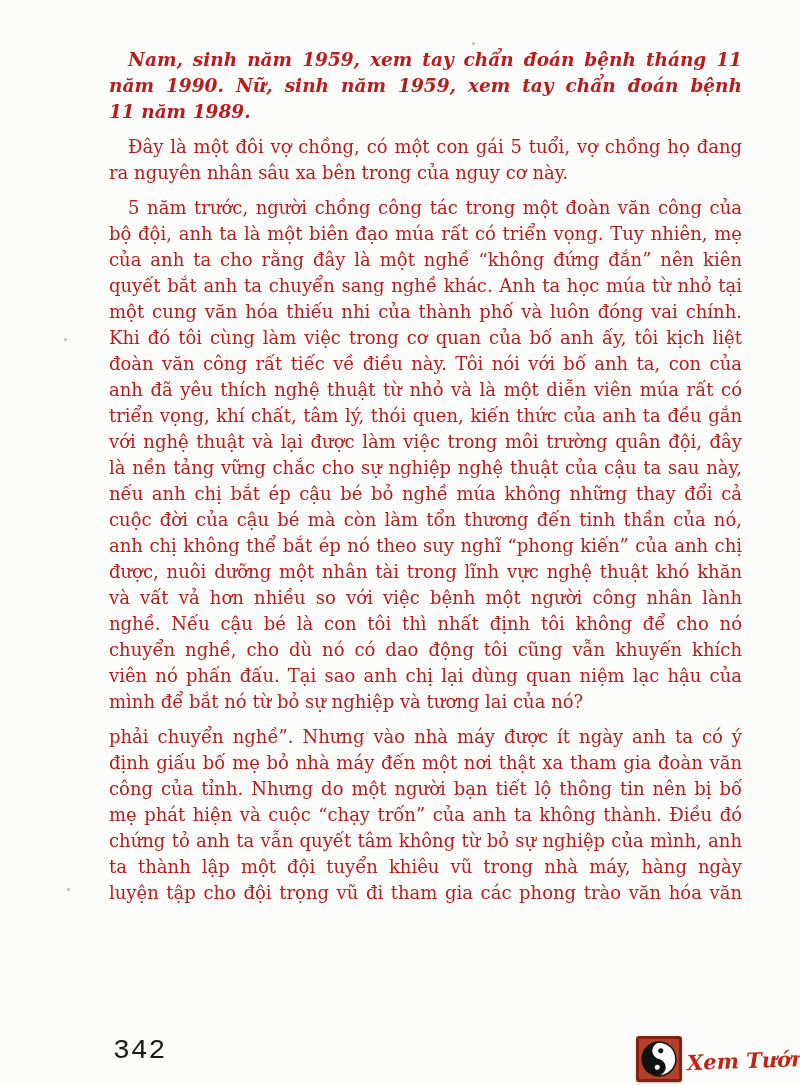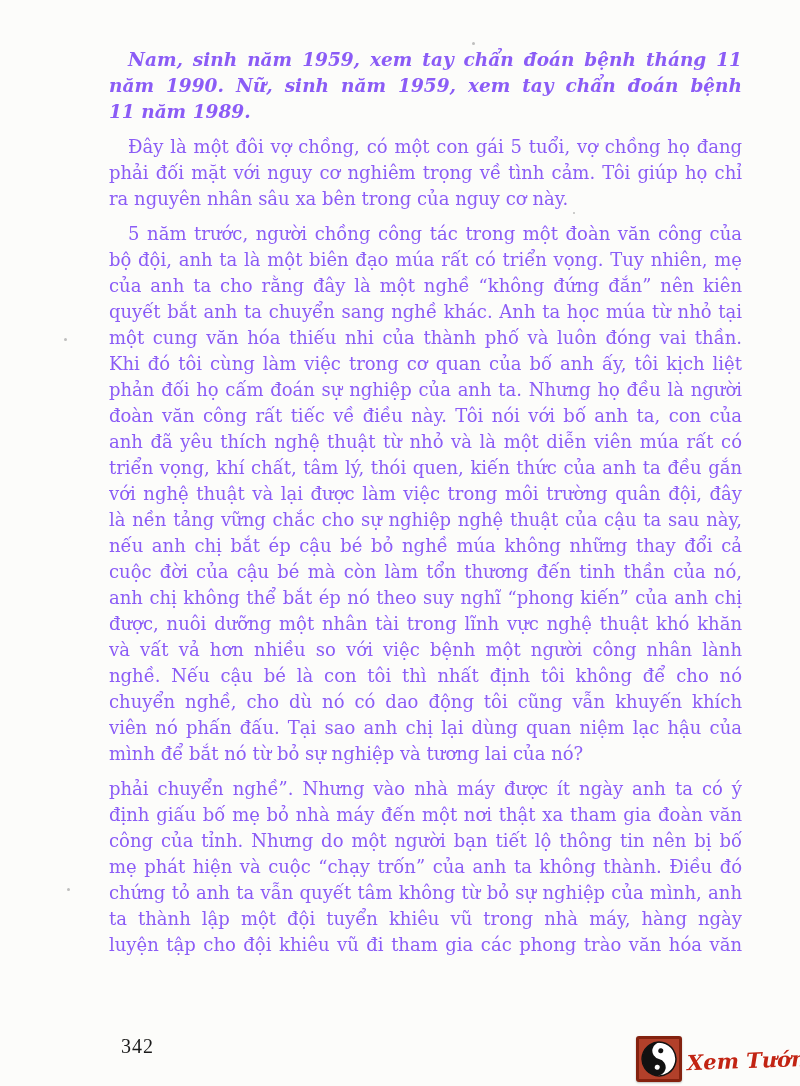--- a/index.html
+++ b/index.html
@@ -2,34 +2,34 @@
 <html><head>
 <meta charset="utf-8">
 <style>
   html,body{margin:0;padding:0;}
   body{
     width:800px;height:1086px;position:relative;overflow:hidden;
     background:#fcfcfa;
     font-family:"DejaVu Serif","Liberation Serif",serif;
   }
   .page{position:absolute;inset:0;}
-  .text-block{position:absolute;left:109px;top:47px;width:633px;color:#8b5cf6;}
+  .text-block{position:absolute;left:109px;top:47px;width:633px;color:#b91c1c;}
   .line{
     height:26px;line-height:26px;font-size:18px;
     text-align:justify;text-align-last:justify;
     overflow:hidden;white-space:normal;
   }
   .line.first{text-indent:19px;}
   .line.last{text-align-last:left;}
   .heading .line{font-weight:bold;font-style:italic;font-size:18.5px;}
   .para{margin:0 0 9px 0;}
   .page-number{
     position:absolute;left:113px;top:1035px;
-    font-family:Liberation Serif, serif;
-    font-size:20px;color:#1a1a1a;letter-spacing:1px;margin-left:8px;
+    font-family:Liberation Mono, monospace;
+    font-size:28px;color:#1a1a1a;letter-spacing:1px;
   }
   .watermark{
     position:absolute;left:636px;top:1035px;height:48px;
     display:flex;align-items:center;gap:5px;
   }
   .logo-box{
     width:46px;height:46px;box-sizing:border-box;
     background:#b2402a;border:3px solid #84220f;border-radius:3px;
     display:flex;align-items:center;justify-content:center;
     box-shadow:0 1px 2px rgba(0,0,0,.25);
@@ -56,32 +56,30 @@
   <div class="text-block">
 
     <div class="para heading">
       <div class="line first">Nam, sinh năm 1959, xem tay chẩn đoán bệnh tháng 11</div>
       <div class="line">năm 1990. Nữ, sinh năm 1959, xem tay chẩn đoán bệnh tháng</div>
       <div class="line last">11 năm 1989.</div>
     </div>
 
     <div class="para">
       <div class="line first">Đây là một đôi vợ chồng, có một con gái 5 tuổi, vợ chồng họ đang</div>
-      <div class="line">phải đối mặt với nguy cơ nghiêm trọng về tình cảm. Tôi giúp họ chỉ</div>
       <div class="line last">ra nguyên nhân sâu xa bên trong của nguy cơ này.</div>
     </div>
 
     <div class="para">
       <div class="line first">5 năm trước, người chồng công tác trong một đoàn văn công của</div>
       <div class="line">bộ đội, anh ta là một biên đạo múa rất có triển vọng. Tuy nhiên, mẹ</div>
       <div class="line">của anh ta cho rằng đây là một nghề “không đứng đắn” nên kiên</div>
       <div class="line">quyết bắt anh ta chuyển sang nghề khác. Anh ta học múa từ nhỏ tại</div>
-      <div class="line">một cung văn hóa thiếu nhi của thành phố và luôn đóng vai thần.</div>
+      <div class="line">một cung văn hóa thiếu nhi của thành phố và luôn đóng vai chính.</div>
       <div class="line">Khi đó tôi cùng làm việc trong cơ quan của bố anh ấy, tôi kịch liệt</div>
-      <div class="line">phản đối họ cấm đoán sự nghiệp của anh ta. Nhưng họ đều là người</div>
       <div class="line">đoàn văn công rất tiếc về điều này. Tôi nói với bố anh ta, con của</div>
       <div class="line">anh đã yêu thích nghệ thuật từ nhỏ và là một diễn viên múa rất có</div>
       <div class="line">triển vọng, khí chất, tâm lý, thói quen, kiến thức của anh ta đều gắn</div>
       <div class="line">với nghệ thuật và lại được làm việc trong môi trường quân đội, đây</div>
       <div class="line">là nền tảng vững chắc cho sự nghiệp nghệ thuật của cậu ta sau này,</div>
       <div class="line">nếu anh chị bắt ép cậu bé bỏ nghề múa không những thay đổi cả</div>
       <div class="line">cuộc đời của cậu bé mà còn làm tổn thương đến tinh thần của nó,</div>
       <div class="line">anh chị không thể bắt ép nó theo suy nghĩ “phong kiến” của anh chị</div>
       <div class="line">được, nuôi dưỡng một nhân tài trong lĩnh vực nghệ thuật khó khăn</div>
       <div class="line">và vất vả hơn nhiều so với việc bệnh một người công nhân lành</div>
@@ -91,21 +89,21 @@
       <div class="line last">mình để bắt nó từ bỏ sự nghiệp và tương lai của nó?</div>
     </div>
 
     <div class="para">
       <div class="line">phải chuyển nghề”. Nhưng vào nhà máy được ít ngày anh ta có ý</div>
       <div class="line">định giấu bố mẹ bỏ nhà máy đến một nơi thật xa tham gia đoàn văn</div>
       <div class="line">công của tỉnh. Nhưng do một người bạn tiết lộ thông tin nên bị bố</div>
       <div class="line">mẹ phát hiện và cuộc “chạy trốn” của anh ta không thành. Điều đó</div>
       <div class="line">chứng tỏ anh ta vẫn quyết tâm không từ bỏ sự nghiệp của mình, anh</div>
       <div class="line">ta thành lập một đội tuyển khiêu vũ trong nhà máy, hàng ngày</div>
-      <div class="line">luyện tập cho đội khiêu vũ đi tham gia các phong trào văn hóa văn</div>
+      <div class="line">luyện tập cho đội trọng vũ đi tham gia các phong trào văn hóa văn</div>
     </div>
 
   </div>
 
   <div class="page-number">342</div>
 
   <div class="watermark">
     <div class="logo-box">
       <svg width="36" height="36" viewBox="0 0 100 100" aria-hidden="true">
         <g transform="rotate(12 50 50)">

